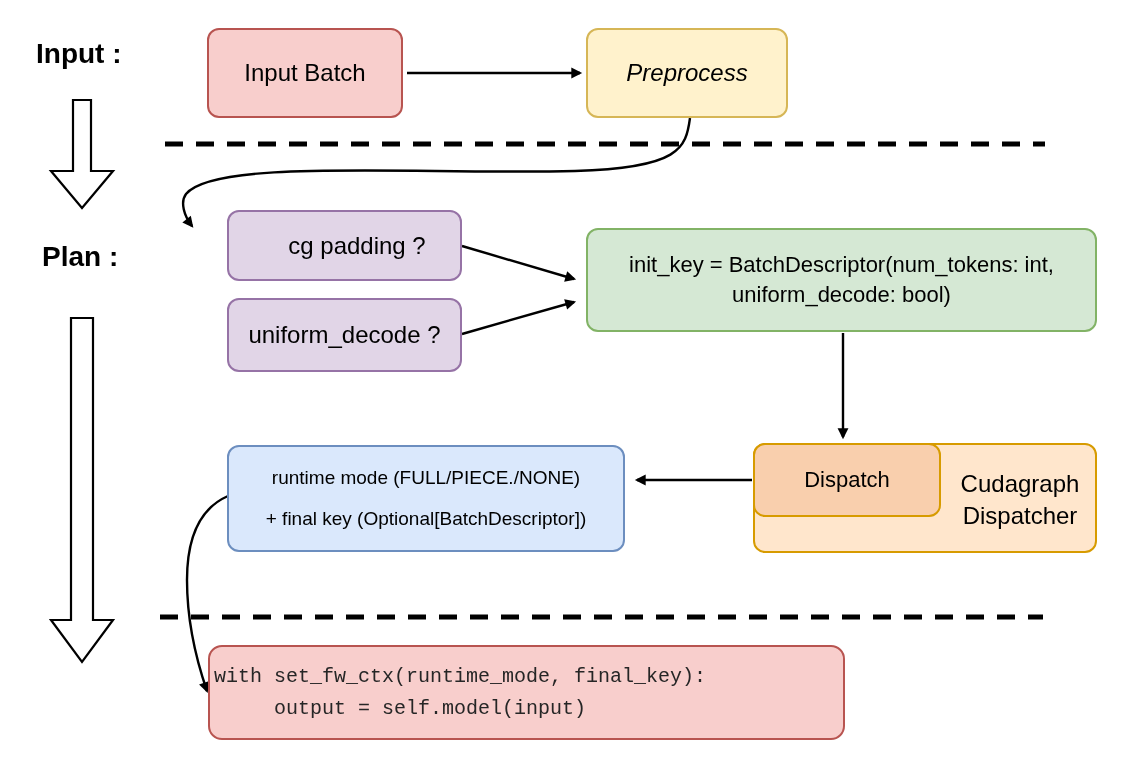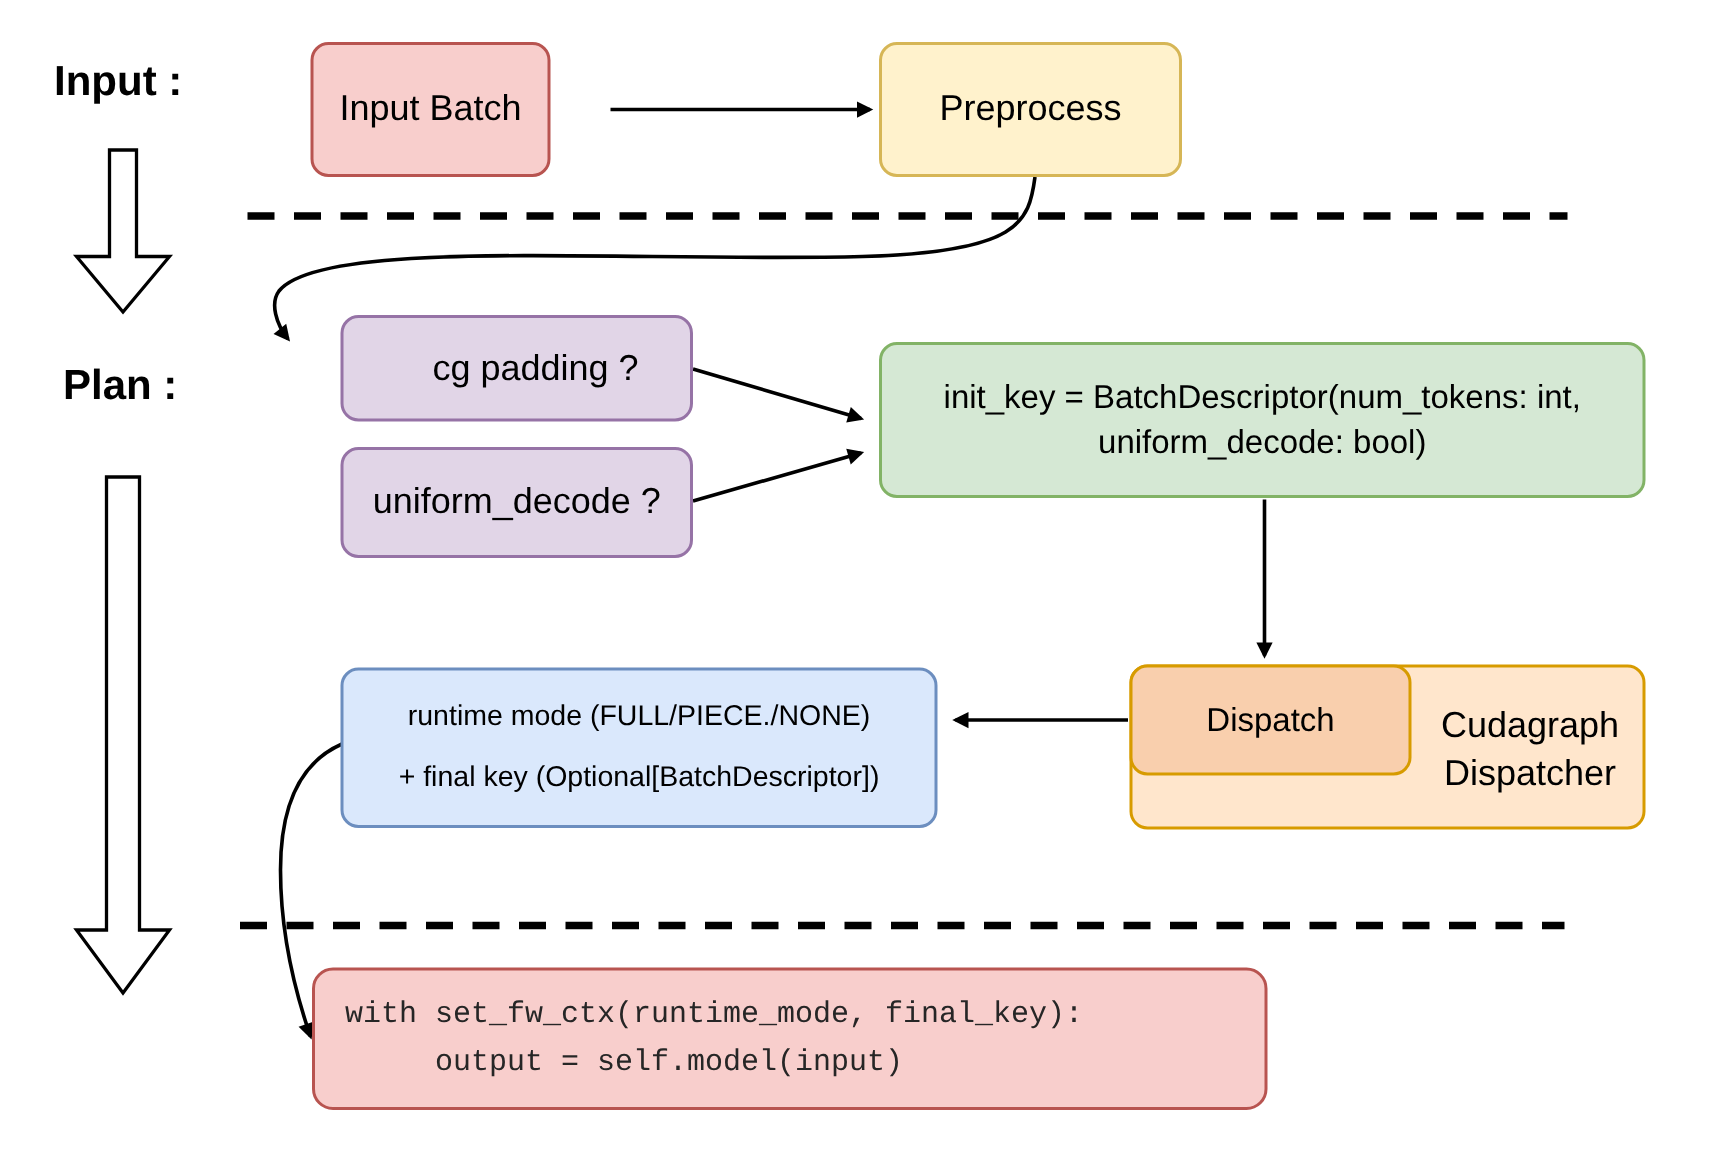--- a/index.html
+++ b/index.html
@@ -28,45 +28,45 @@
     text-align: center;
     color: #000;
   }
   .stage-label {
     position: absolute;
     font-weight: 700;
     font-size: 28px;
     color: #000000;
     white-space: nowrap;
   }
-  .n-input-batch { left: 207px; top: 28px;  width: 160px; height: 90px;
+  .n-input-batch { left: 207px; top: 28px;  width: 196px; height: 90px;
     background: #f8cecc; border-color: #b85450; font-size: 24px; }
   .n-preprocess  { left: 586px; top: 28px;  width: 202px; height: 90px;
-    background: #fff2cc; border-color: #d6b656; font-size: 24px; }
+    background: #fff2cc; border-color: #d6b656; font-size: 24px; font-style: italic; }
   .n-cg-padding  { left: 227px; top: 210px; width: 235px; height: 71px;
     background: #e1d5e7; border-color: #9673a6; font-size: 24px; padding-left: 25px; }
   .n-uniform-decode { left: 227px; top: 298px; width: 235px; height: 74px;
     background: #e1d5e7; border-color: #9673a6; font-size: 24px; }
   .n-init-key { left: 586px; top: 228px; width: 511px; height: 104px;
     background: #d5e8d4; border-color: #82b366; font-size: 22px; line-height: 30px; }
   .n-cudagraph-outer { left: 753px; top: 443px; width: 344px; height: 110px;
     background: #ffe6cc; border-color: #d79b00; font-size: 24px; }
   .n-cudagraph-outer .outer-label {
     position: absolute; left: 190px; top: 0; width: 150px; height: 110px;
     display: flex; align-items: center; justify-content: center;
     text-align: center; line-height: 32px;
   }
   .n-dispatch { left: 753px; top: 443px; width: 188px; height: 74px;
     background: #f9cfad; border-color: #d79b00; font-size: 22px; }
   .n-runtime { left: 227px; top: 445px; width: 398px; height: 107px;
     background: #dae8fc; border-color: #6c8ebf; font-size: 19px; line-height: 26px; gap: 15px; }
   .n-code { left: 208px; top: 645px; width: 637px; height: 95px;
     background: #f8cecc; border-color: #b85450; border-radius: 14px;
     font-family: "Liberation Mono", monospace; font-size: 20px; line-height: 32px;
-    align-items: flex-start; padding-left: 20px; color: #262626; }
+    align-items: flex-start; padding-left: 4px; color: #262626; }
   .n-code .code-line { white-space: pre; }
   .lbl-input   { left: 36px; top: 38px;  }
   .lbl-plan    { left: 42px; top: 241px; }
   .lbl-execute { left: 22px; top: 670px; }
 </style>
 </head>
 <body>
 
 <div class="canvas">
 

